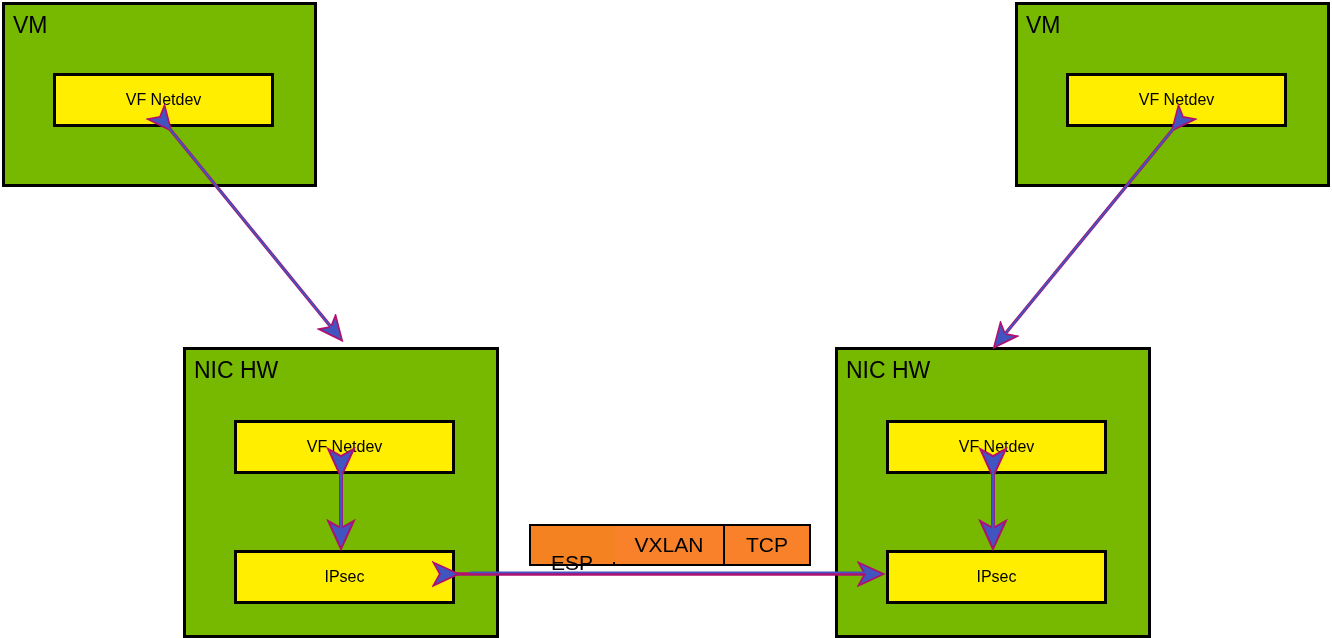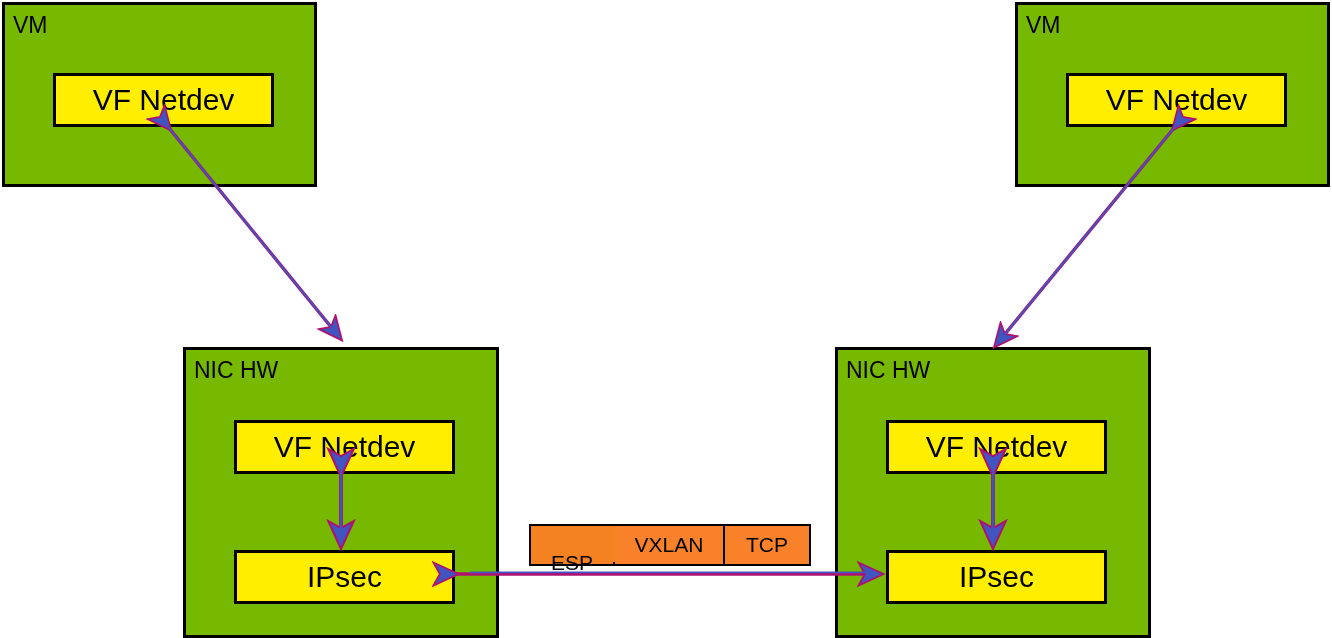--- a/index.html
+++ b/index.html
@@ -39,21 +39,21 @@
   .yellow-box {
     position: absolute;
     background: #ffee00;
     border: 3px solid #000000;
     box-sizing: border-box;
     display: flex;
     align-items: center;
     justify-content: center;
   }
   .yellow-box > .box-label {
-    font-size: 30px;
+    font-size: 16px;
     line-height: 26px;
     color: #000000;
     white-space: nowrap;
   }
 
   
   #packet-strip {
     position: absolute;
     left: 529px;
     top: 524px;

